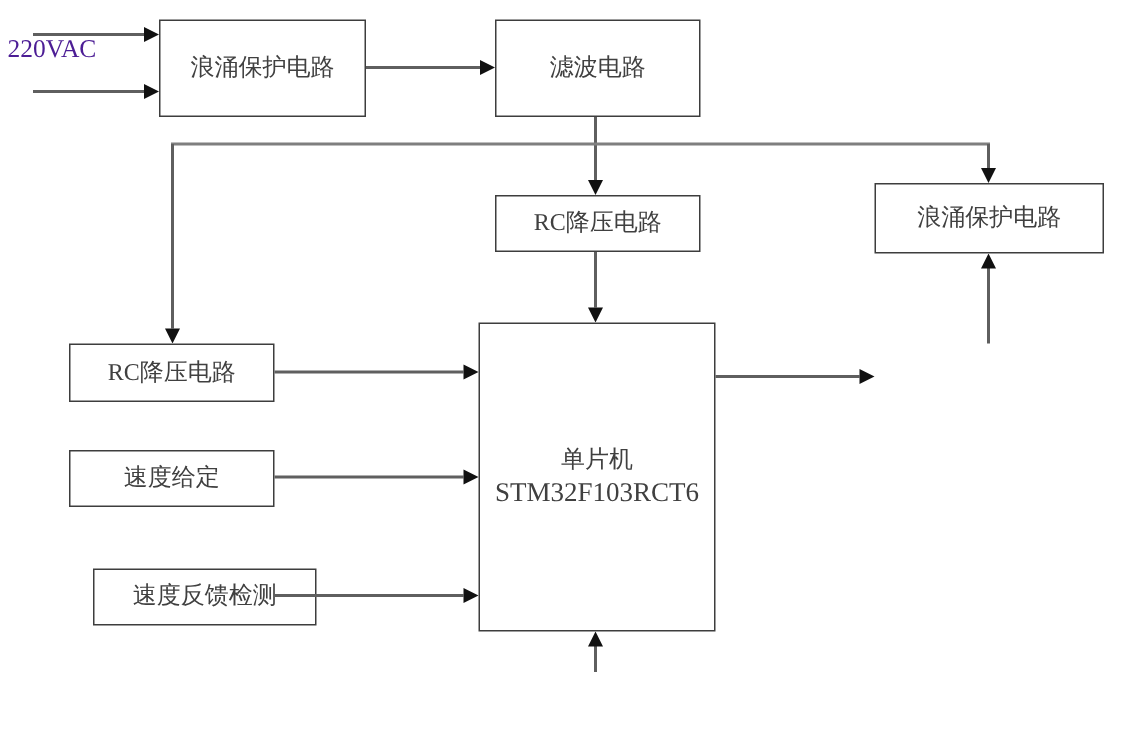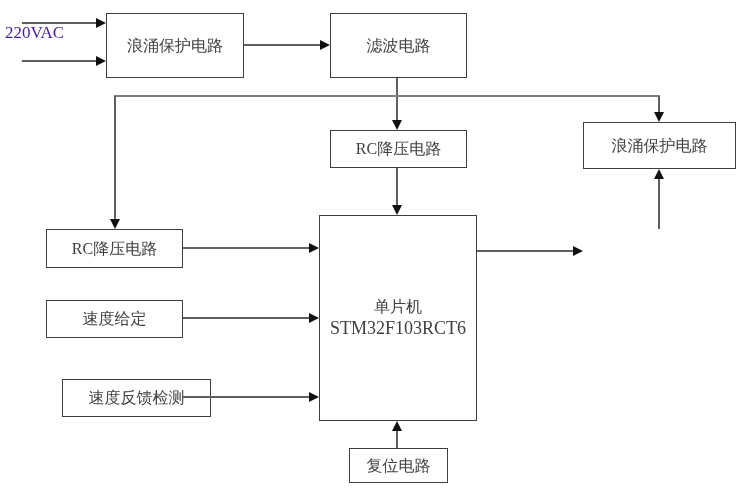--- a/index.html
+++ b/index.html
@@ -172,19 +172,16 @@
   <div class="ah-right" id="conn-mcu-scr-head"></div>
 
 
   <div class="vline" id="conn-scr-drive-line"></div>
   <div class="ah-up" id="conn-scr-drive-head"></div>
 
   <div class="box" id="node-drive">
     <span class="lbl">浪涌保护电路</span>
   </div>
 
-  <div class="box" id="node-reset">
-    <span class="lbl">复位电路</span>
-  </div>
   <div class="vline" id="conn-reset-mcu-line"></div>
   <div class="ah-up" id="conn-reset-mcu-head"></div>
 
 </div>
 
 </body></html>

